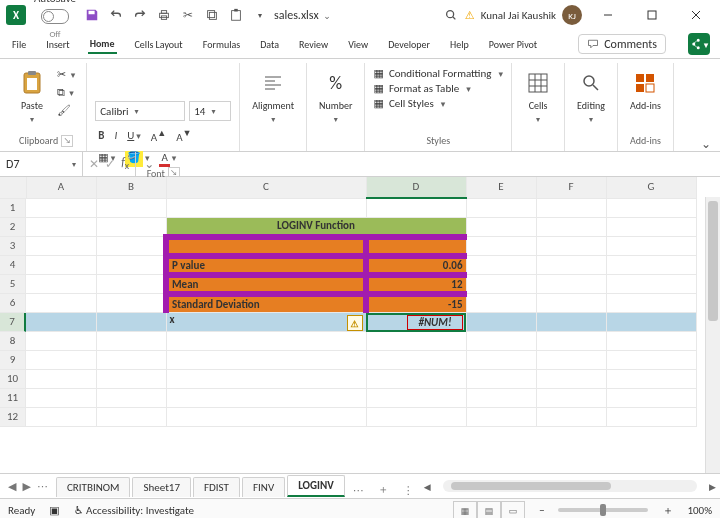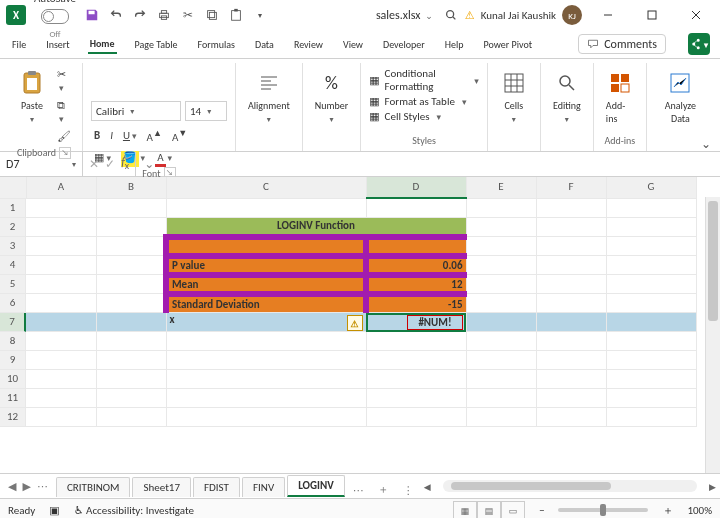--- a/index.html
+++ b/index.html
@@ -26,21 +26,21 @@
     color: #333;
   }
   
   .titlebar {
     display: flex; align-items: center;
     height: 30px;
     padding: 0 6px;
     gap: 6px;
   }
   .titlebar .left, .titlebar .right { display: flex; align-items: center; gap: 8px; }
-  .titlebar .center { flex: 1; display: flex; justify-content: flex-end; align-items: center; gap: 10px; }
+  .titlebar .center { flex: 1; display: flex; justify-content: space-between; align-items: center; gap: 10px; }
   .app-icon { width: 20px; height: 20px; background: var(--excel-green); border-radius: 3px; display: flex; align-items: center; justify-content: center; color: #fff; font-weight: bold; font-size: 11px; }
   .autosave { display: flex; align-items: center; gap: 4px; font-size: 11px; flex-direction: column; }
   .toggle { width: 26px; height: 13px; border: 1px solid #888; border-radius: 7px; position: relative; background: #fff; }
   .toggle::after { content: ""; position: absolute; width: 9px; height: 9px; border: 1px solid #888; border-radius: 50%; background: #fff; left: 1px; top: 1px; }
   .qat-icon { width: 16px; height: 16px; display: flex; align-items: center; justify-content: center; color: #555; cursor: pointer; }
   .search-icon { color: #555; }
   .user { display: flex; align-items: center; gap: 6px; font-size: 11px; }
   .avatar { width: 20px; height: 20px; border-radius: 50%; background: #7a5c3c; color: #fff; display: flex; align-items: center; justify-content: center; font-size: 9px; }
   .win-btn { width: 36px; height: 28px; display: flex; align-items: center; justify-content: center; color: #333; }
   .warn { color: #f0a500; }
@@ -95,21 +95,21 @@
   .gridwrap { position: absolute; left: 0; top: 0; }
   table.grid { border-collapse: collapse; table-layout: fixed; }
   table.grid td { border-right: 1px solid #e8e8e8; border-bottom: 1px solid #e8e8e8; height: 19px; font-size: 11px; padding: 0 3px; box-sizing: border-box; font-family: Calibri, Arial, sans-serif; }
   
   td.hdr { background: var(--cell-green-header); font-weight: bold; text-align: center; border: 1px solid #666; }
   td.orange { background: var(--cell-orange); border: 6px solid #a21caf; font-weight: bold; }
   td.orange.right { text-align: right; }
   td.selrow { background: var(--cell-sel-blue); }
   td.x-label { border: 1px solid #7a3b00; font-weight: bold; }
   .active-cell { outline: 2px solid #107c41; outline-offset: -2px; position: relative; }
-  .error-box { border: 1.5px solid #c00; display:inline-block; padding: 0 10px; font-weight: bold; margin-left: auto; float: right; }
+  .error-box { border: 1.5px solid #c00; display:inline-block; padding: 0 10px; font-weight: bold; margin-left: auto; float: right; font-style: italic; }
   .warn-tri { width: 14px; height: 14px; display:inline-flex; align-items:center; justify-content:center; border:1px solid #c49000; color:#c49000; font-size:9px; background:#fffbe6; float:right; margin-top:2px; }
   .vscroll { position: absolute; right: 0; top: 20px; bottom: 0; width: 14px; background: #f0f0f0; border-left:1px solid #ddd; }
   .vscroll .thumb { position: absolute; left: 2px; right: 2px; top: 4px; height: 120px; background: #c7c7c7; border-radius: 3px; }
   
   .sheet-bar { display: flex; align-items: center; height: 24px; border-top: 1px solid var(--border); font-size: 11px; }
   .sheet-nav { display: flex; gap: 6px; padding: 0 8px; color: #777; }
   .sheet-tabs { display: flex; align-items: flex-end; gap: 2px; }
   .sheet-tab { padding: 3px 10px; border: 1px solid var(--border); border-bottom: none; background: #f7f7f7; border-radius: 2px 2px 0 0; cursor: pointer; }
   .sheet-tab.active { background: #fff; border-bottom: 2px solid var(--excel-green); font-weight: 600; }
   .hscroll-track { flex: 1; margin: 0 8px; height: 12px; background: #f0f0f0; border-radius: 6px; position: relative; display:flex; align-items:center; }
@@ -202,21 +202,21 @@
           <path stroke="#333" d="M1 1l8 8M9 1l-8 8"></path>
         </svg>
     </div>
   </div>
 </div>
 
 <div class="tabs">
   <span class="tab">File</span>
   <span class="tab">Insert</span>
   <span class="tab active">Home</span>
-  <span class="tab">Page Table</span>
+  <span class="tab">Cells Layout</span>
   <span class="tab">Formulas</span>
   <span class="tab">Data</span>
   <span class="tab">Review</span>
   <span class="tab">View</span>
   <span class="tab">Developer</span>
   <span class="tab">Help</span>
   <span class="tab">Power Pivot</span>
   <span class="comments-btn">
     <svg width="12" height="12" viewBox="0 0 16 16">
         <path fill="none" stroke="#555" d="M2 3h12v7H8l-3 3v-3H2z"></path>
@@ -385,34 +385,20 @@
             </svg>
         </span>
         <span>Add-ins</span>
       </div>
     </div>
     <div class="group-label">
         <span>Add-ins</span>
       </div>
   </div>
 
-  <div class="group" style="border-right:none;">
-    <div class="group-body">
-      <div class="big-btn">
-        <span class="icon">
-          <svg width="24" height="24" viewBox="0 0 24 24">
-              <rect x="3" y="3" width="18" height="18" fill="none" stroke="#2a7bd1"></rect>
-              <path stroke="#2a7bd1" d="M6 16l4-5 3 3 5-7"></path>
-            </svg>
-        </span>
-        <span style="text-align:center;">Analyze Data</span>
-      </div>
-    </div>
-    <div class="group-label"></div>
-  </div>
   <div style="position:absolute; right:6px; top:136px;" class="qat-icon">⌄</div>
 </div>
 
 <div class="fbar">
   <div class="namebox">
     <span>D7</span>
     <span class="caret">▾</span>
   </div>
   <div class="fx-btns">
     <span style="color:#aaa;">✕</span>

